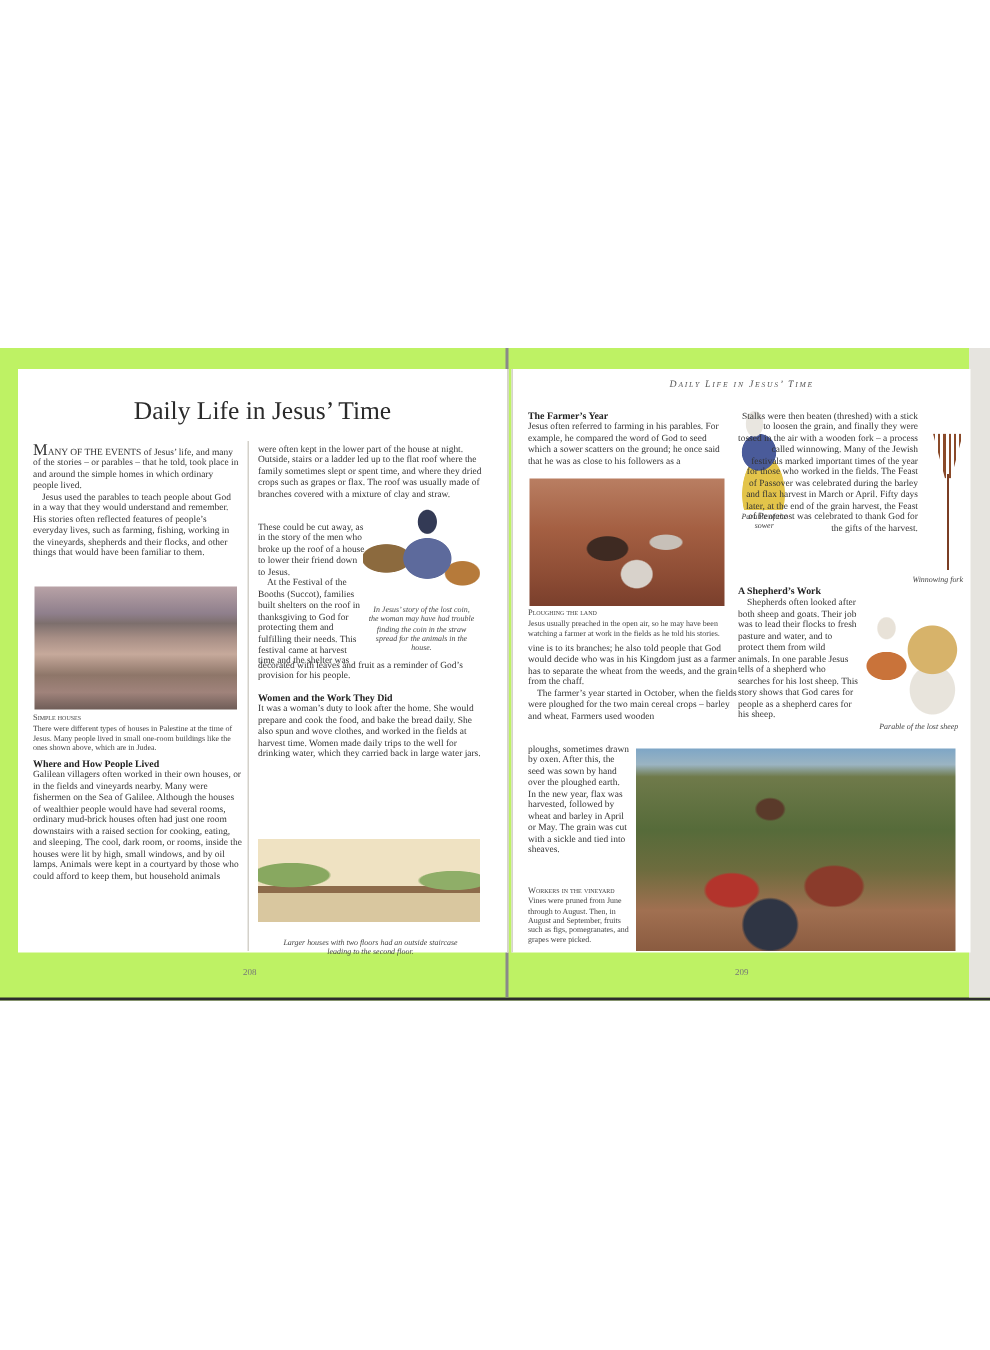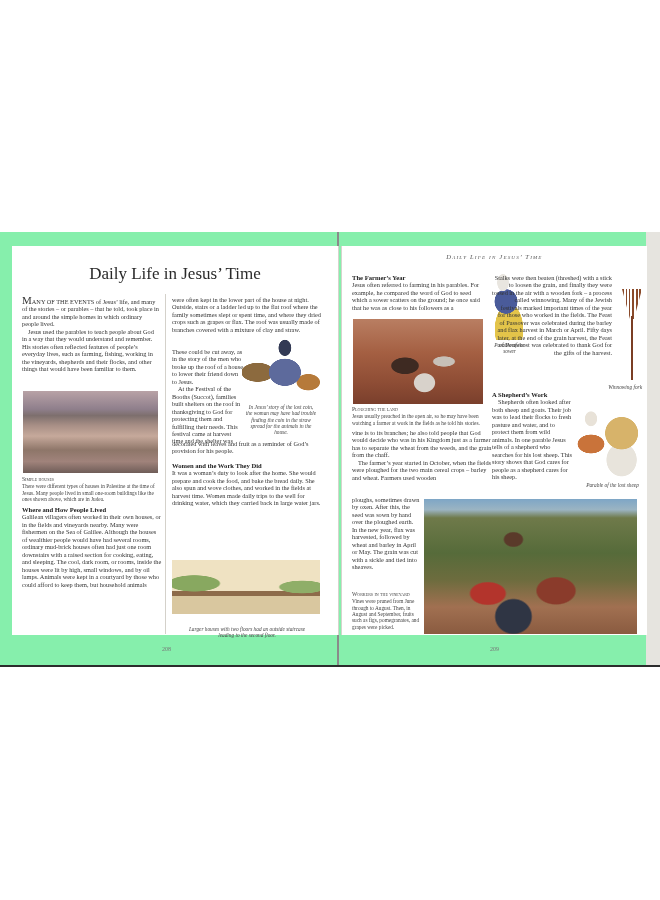--- a/index.html
+++ b/index.html
@@ -1,17 +1,17 @@
 <!DOCTYPE html>
 <html><head>
 <meta charset="utf-8">
 <style>
   html, body { margin:0; padding:0; }
   body { width:660px; height:900px; background:#ffffff; position:relative; overflow:hidden; font-family:"Liberation Serif","DejaVu Serif",serif; color:#2a2a2a; }
-  .spread { position:absolute; left:0; top:232px; width:660px; height:433px; background:#86efac; border-bottom:2px solid #2c2c2c; }
+  .spread { position:absolute; left:0; top:232px; width:660px; height:433px; background:#bef264; border-bottom:2px solid #2c2c2c; }
   .page { position:absolute; top:14px; background:#ffffff; height:389px; }
   .page.left { left:12px; width:326px; border-right:1px solid #d6d3cc; }
   .page.right { left:341px; width:305px; border-left:1px solid #d6d3cc; }
   .gutter { position:absolute; left:337px; top:0; width:2px; height:433px; background:#8a8a8a; }
   .rightframe { position:absolute; right:0; top:0; width:14px; height:433px; background:#e6e4df; }
   .pgnum { position:absolute; top:414px; font-size:6px; color:#777; }
   .title { position:absolute; left:0; width:326px; top:18px; text-align:center; font-size:17px; color:#2a2a2a; }
   .runhead { position:absolute; left:0; width:305px; top:7px; text-align:center; font-size:6.5px; font-style:italic; letter-spacing:1.2px; color:#555; font-variant:small-caps; }
   .col { position:absolute; font-size:6.3px; line-height:7.45px; color:#333; }
   .col p { margin:0; }

